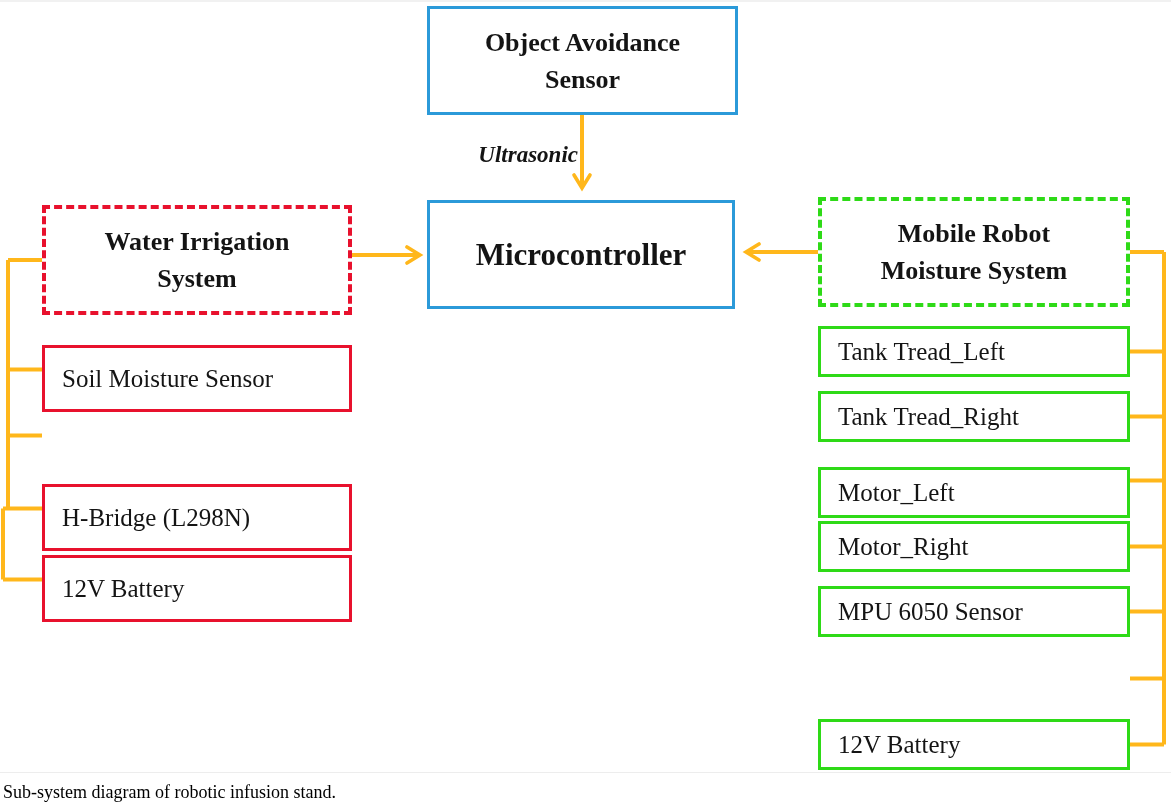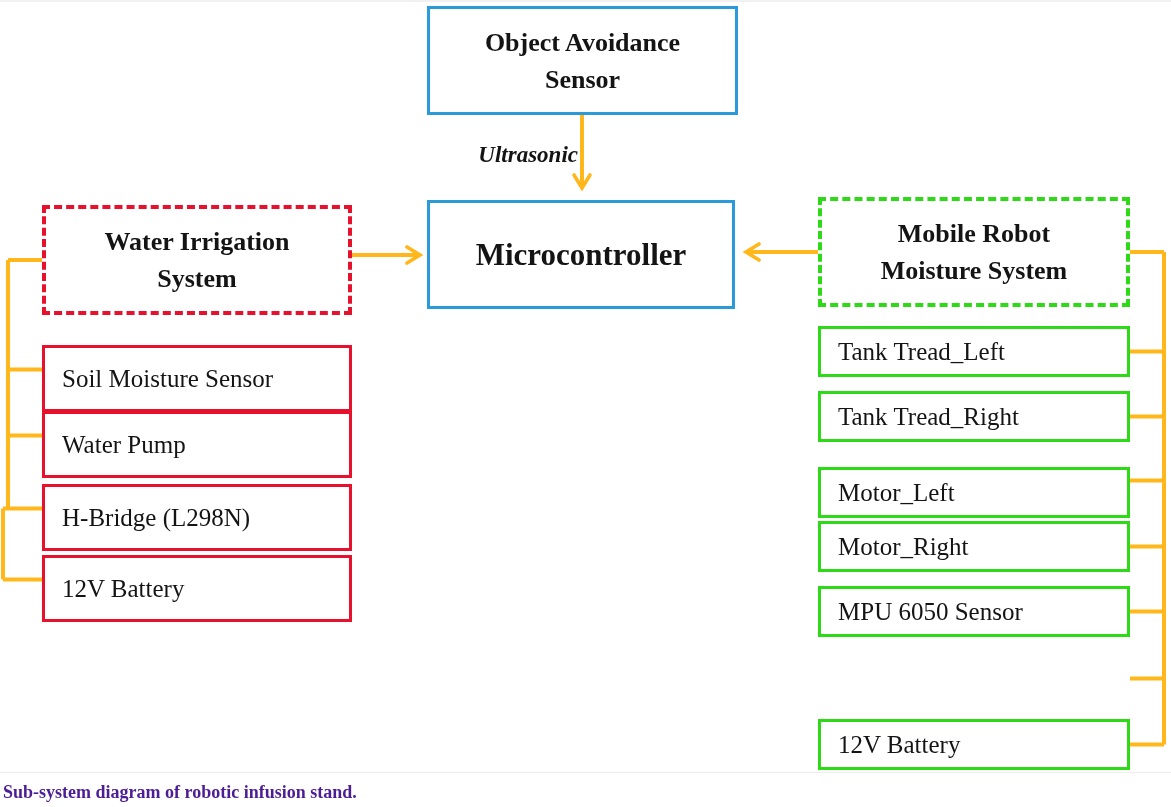--- a/index.html
+++ b/index.html
@@ -40,21 +40,21 @@
   .item-red{border:3px solid var(--c-red,#E8112D);left:42px;width:310px;height:67px;}
   .item-green{border:3px solid var(--c-green,#2EDA17);left:818px;width:312px;height:51px;}
 
   .ultrasonic{
     position:absolute;left:452px;top:140px;width:126px;
     text-align:right;font-weight:bold;font-style:italic;font-size:23px;
   }
   .caption-divider{position:absolute;left:0;top:770px;width:1171px;height:1px;background:#ededed;}
   .caption{
     position:absolute;left:3px;top:780px;
-    font-size:18px;color:#4c1d95;font-weight:bold;
+    font-size:18px;color:#000000;font-weight:normal;
   }
 </style>
 </head>
 <body>
 
 <div class="figure">
 
   <svg class="connectors" viewBox="0 0 1171 770">
     <defs>
       <marker id="arrow" viewBox="0 0 24 24" refX="19" refY="12" markerWidth="24" markerHeight="24" orient="auto" markerUnits="userSpaceOnUse">
@@ -81,21 +81,20 @@
   <div class="box box-blue" id="box-mcu">
     <span>Microcontroller</span>
   </div>
 
   <div class="box box-red-dashed" id="box-wis">
     <span class="box-title">Water Irrigation
 System</span>
   </div>
 
   <div class="item item-red" style="top:343px">Soil Moisture Sensor</div>
-  <div class="item item-red" style="top:409px">Water Pump</div>
   <div class="item item-red" style="top:482px">H-Bridge (L298N)</div>
   <div class="item item-red" style="top:553px">12V Battery</div>
 
   <div class="box box-green-dashed" id="box-mrs">
     <span class="box-title">Mobile Robot
 Moisture System</span>
   </div>
 
   <div class="item item-green" style="top:324px">Tank Tread_Left</div>
   <div class="item item-green" style="top:389px">Tank Tread_Right</div>

